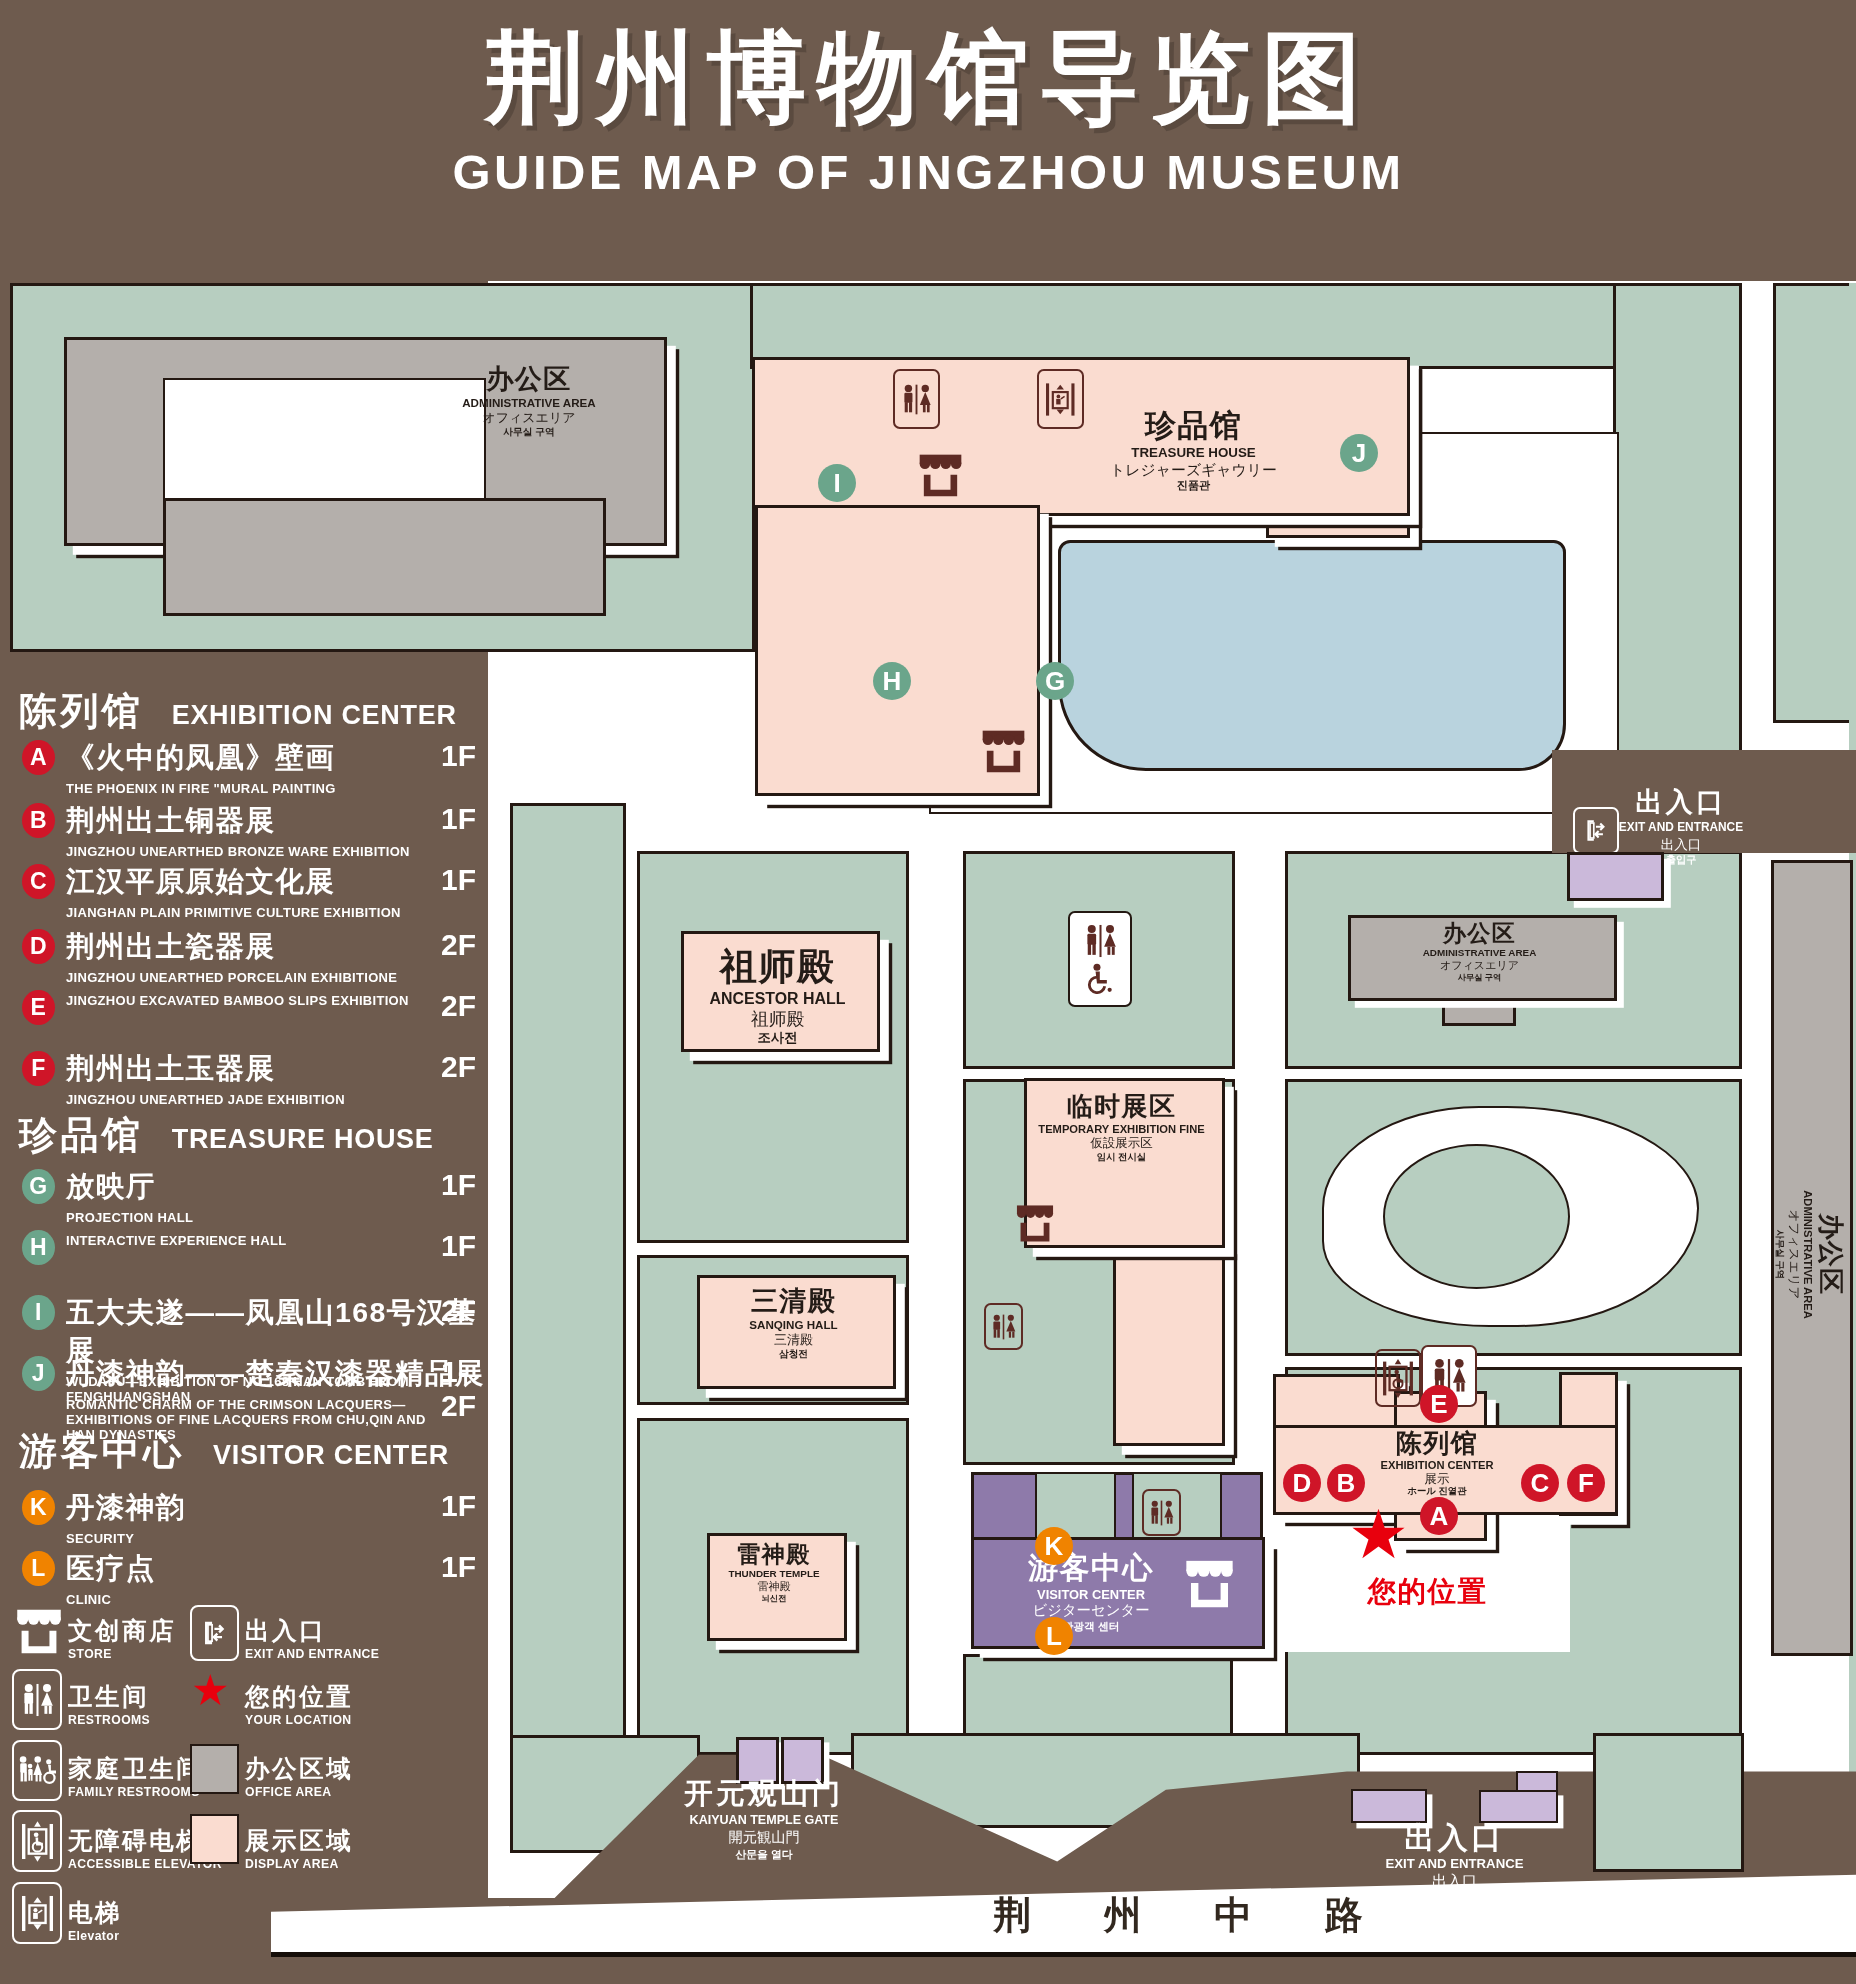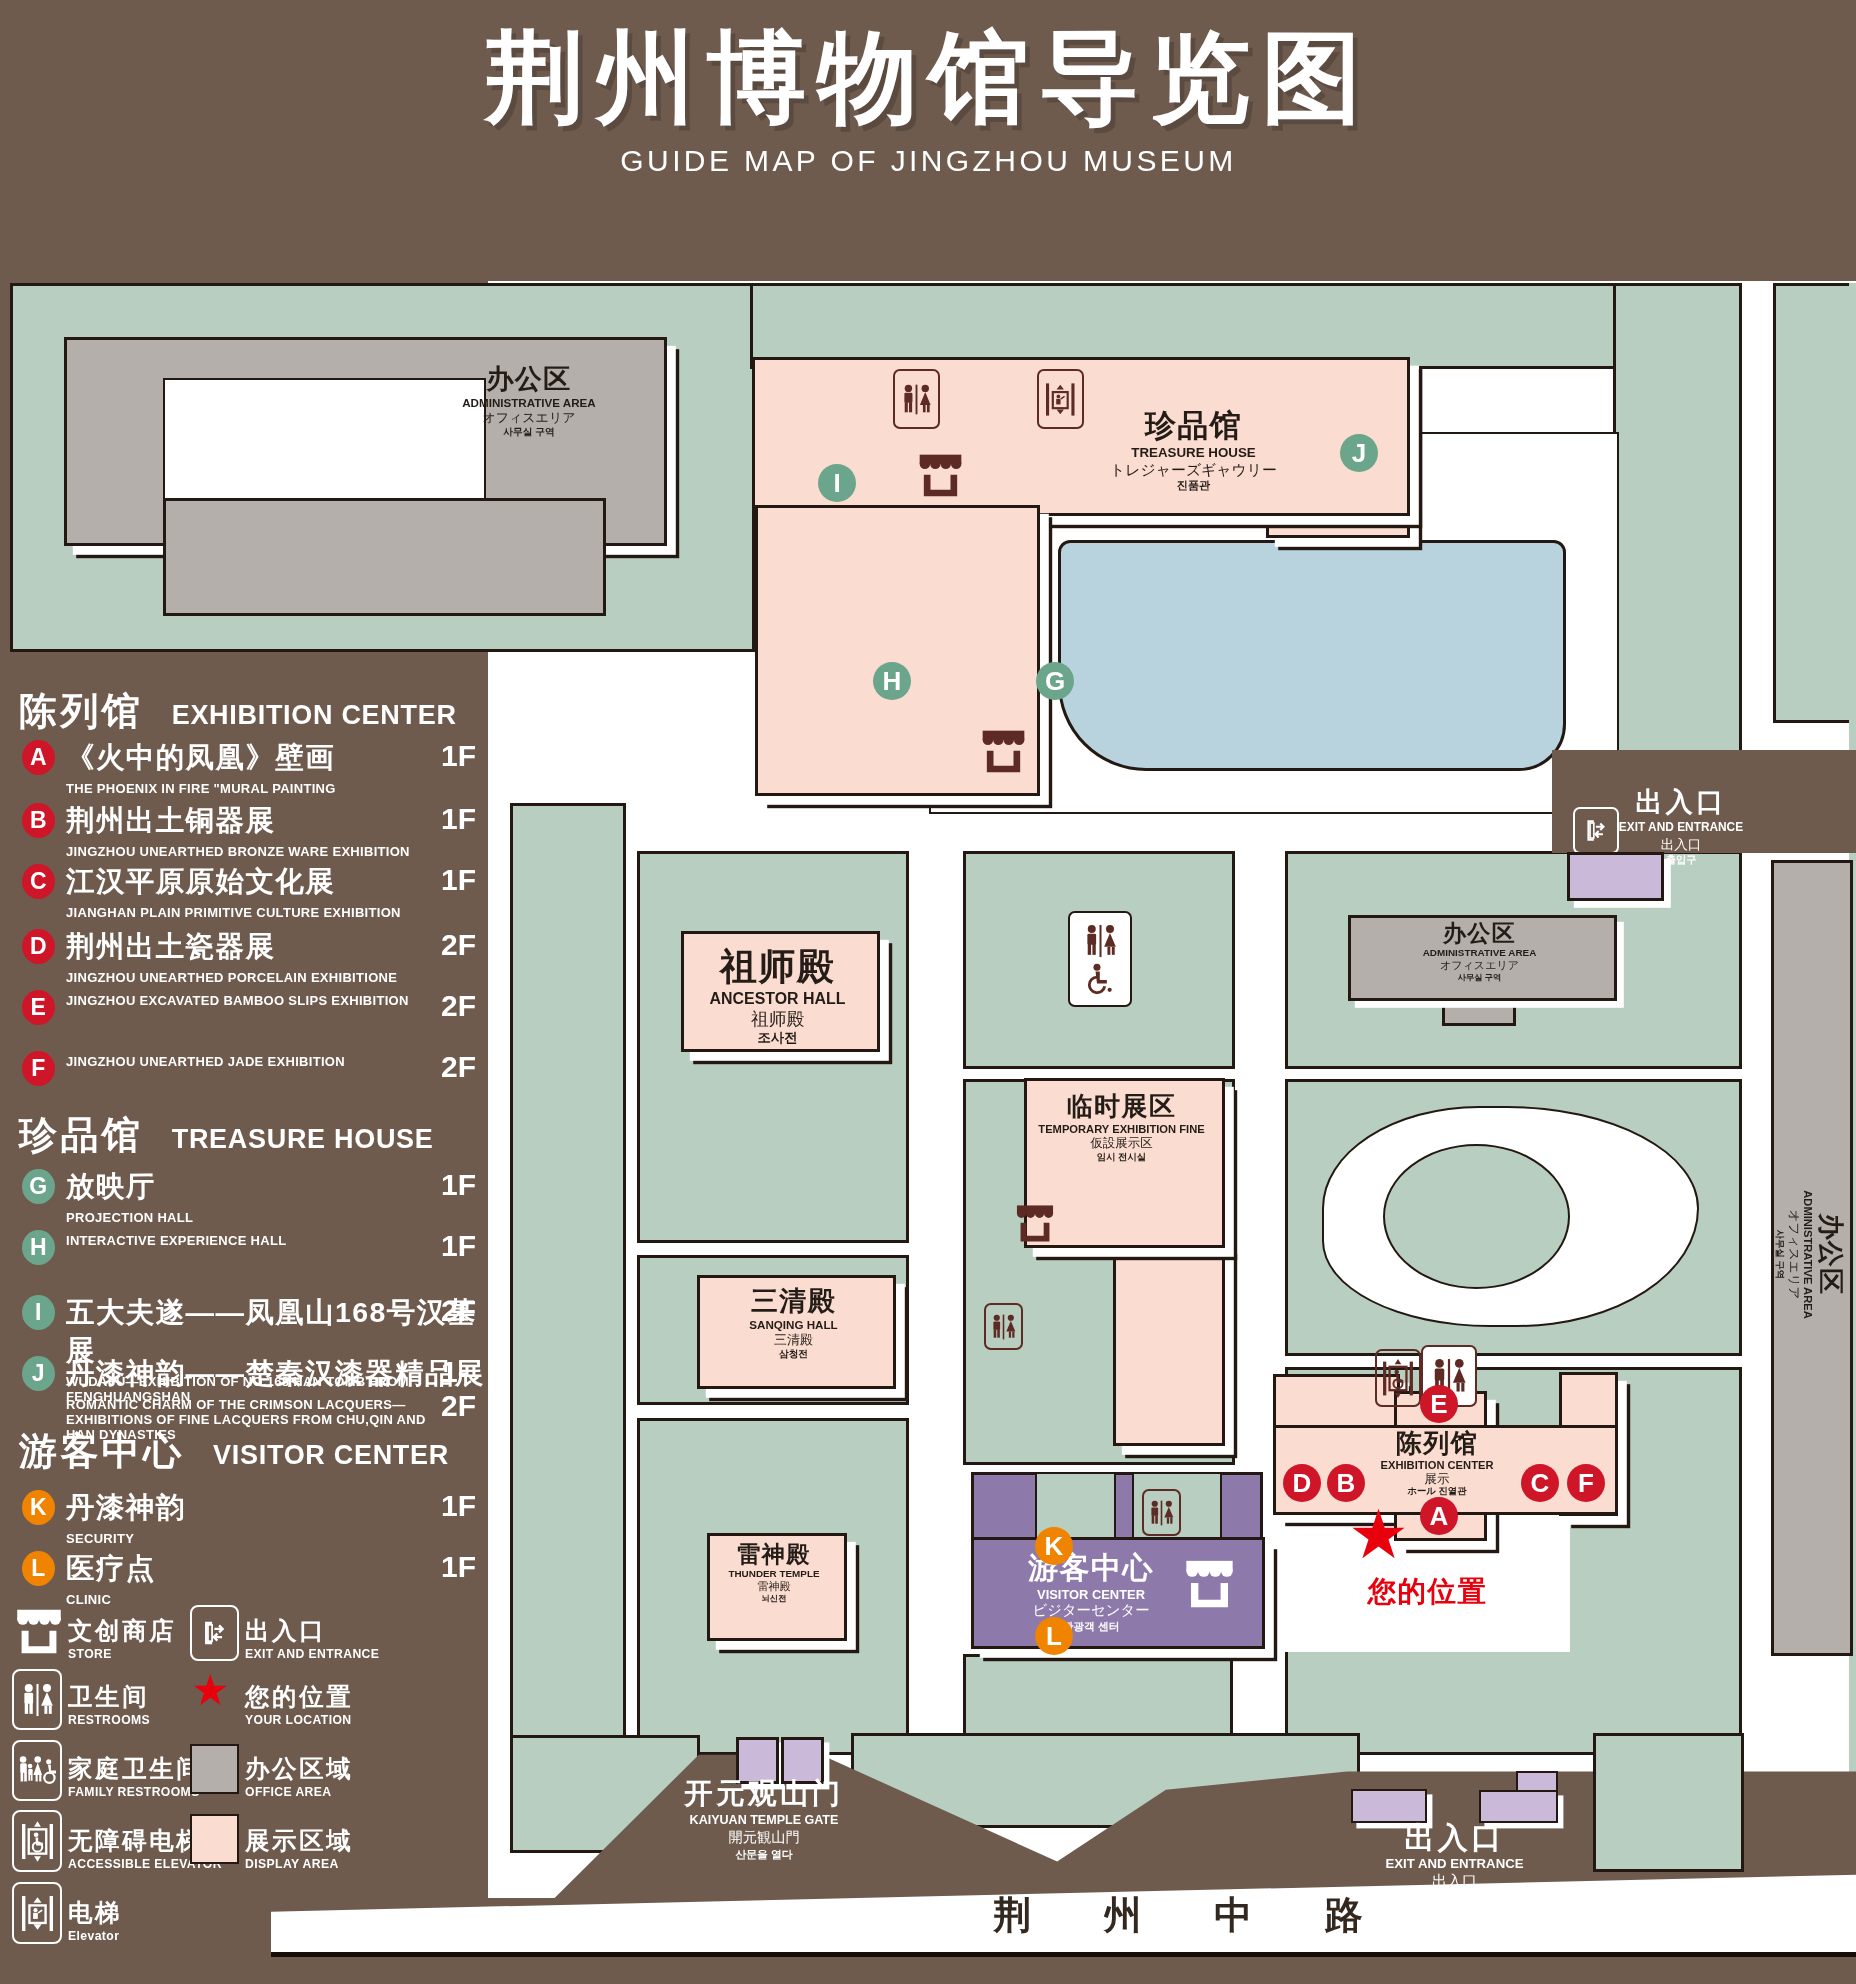--- a/index.html
+++ b/index.html
@@ -48,21 +48,21 @@
   .chip{position:absolute;border:2.7px solid #5e2b24;border-radius:6.8px;display:flex;align-items:center;justify-content:center;color:#5e2b24}
   .chip.onwhite{background:#fff}
   .icn{color:inherit}
   .star{color:#e8000d;line-height:1}
   .title{position:absolute;left:0;width:100%;text-align:center;color:#fff}
 </style>
 </head>
 <body>
 
 <div class="title" style="top:12.2px;font-size:100px;font-weight:700;letter-spacing:11px;text-shadow:4.7px 4.7px 0 rgba(0,0,0,.18)">荆州博物馆导览图</div>
-<div class="title" style="top:144px;font-size:30px;font-weight:400;letter-spacing:3.4px">GUIDE MAP OF JINGZHOU MUSEUM</div>
+<div class="title" style="top:144px;font-size:49px;font-weight:700;letter-spacing:3.4px">GUIDE MAP OF JINGZHOU MUSEUM</div>
 
 <div class="wht" style="left:488px;top:281px;width:1369px;height:1617px"></div>
 
 <div class="grn" style="left:10.2px;top:283px;width:739px;height:363px"></div>
 <div class="grn" style="left:750px;top:283px;width:864px;height:80px"></div>
 <div class="grn" style="left:1613px;top:283px;width:123px;height:529px"></div>
 <div class="grn" style="left:1773px;top:283px;width:76px;height:434px"></div>
 <div class="abs" style="left:1849px;top:283px;width:8.1px;height:1586px;background:#b7cec0"></div>
 <div class="grn" style="left:510px;top:803px;width:110px;height:942px"></div>
 <div class="grn" style="left:637px;top:851px;width:266px;height:386px"></div>
@@ -398,20 +398,21 @@
   <span class="lenb">JINGZHOU UNEARTHED PORCELAIN EXHIBITIONE</span>
   <span class="lfl">2F</span>
 </div>
 <div class="lrow" style="top:989px">
   <span class="lmk red">E</span>
   <span class="lenb">JINGZHOU EXCAVATED BAMBOO SLIPS EXHIBITION</span>
   <span class="lfl">2F</span>
 </div>
 <div class="lrow" style="top:1050px">
   <span class="lmk red">F</span>
+  <span class="lzh">荆州出土玉器展</span>
   <span class="lenb">JINGZHOU UNEARTHED JADE EXHIBITION</span>
   <span class="lfl">2F</span>
 </div>
 
 <div class="lsec" style="top:1110px">
   <span class="lsz">珍品馆</span><span class="lse">TREASURE HOUSE</span>
 </div>
 <div class="lrow" style="top:1168px">
   <span class="lmk grm">G</span>
   <span class="lzh">放映厅</span>

